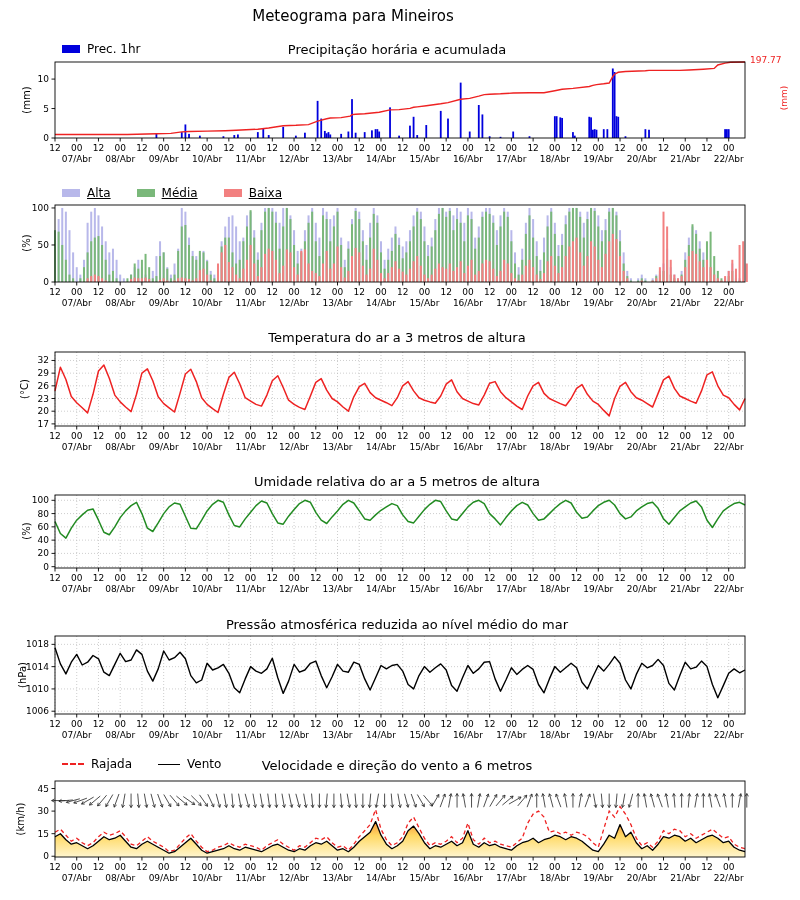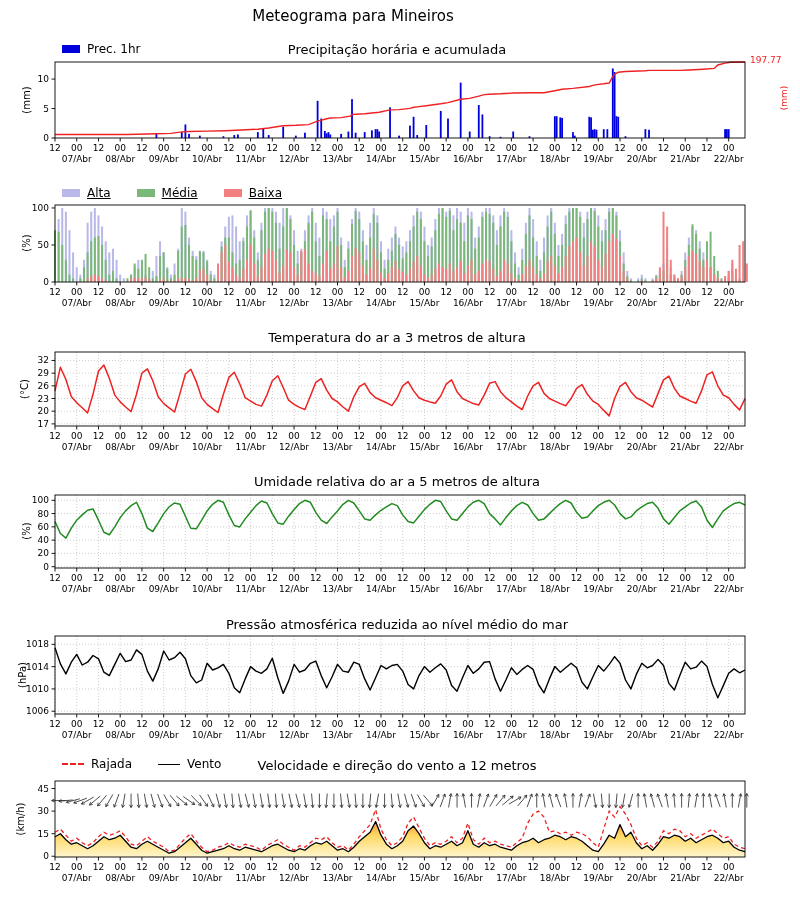--- a/index.html
+++ b/index.html
@@ -1646,21 +1646,21 @@
 
   <div class="abs ptitle" style="top:330px;">Temperatura do ar a 3 metros de altura</div>
   <div class="abs unitlabel" style="left:24px;top:389px;">(°C)</div>
 
   <div class="abs ptitle" style="top:474px;">Umidade relativa do ar a 5 metros de altura</div>
   <div class="abs unitlabel" style="left:26px;top:531px;">(%)</div>
 
   <div class="abs ptitle" style="top:617px;">Pressão atmosférica reduzida ao nível médio do mar</div>
   <div class="abs unitlabel" style="left:22px;top:675px;">(hPa)</div>
 
-  <div class="abs ptitle" style="top:758px;">Velocidade e direção do vento a 12 metros</div>
+  <div class="abs ptitle" style="top:758px;">Velocidade e direção do vento a 6 metros</div>
   <div class="abs legend" style="left:62px;top:757px;">
     <div class="item">
       <span class="linesample" style="border-top:2px dashed #ee2222;"></span>
       <span>Rajada</span>
     </div>
     <div class="item">
       <span class="linesample" style="border-top:1.6px solid #000;"></span>
       <span>Vento</span>
     </div>
   </div>

